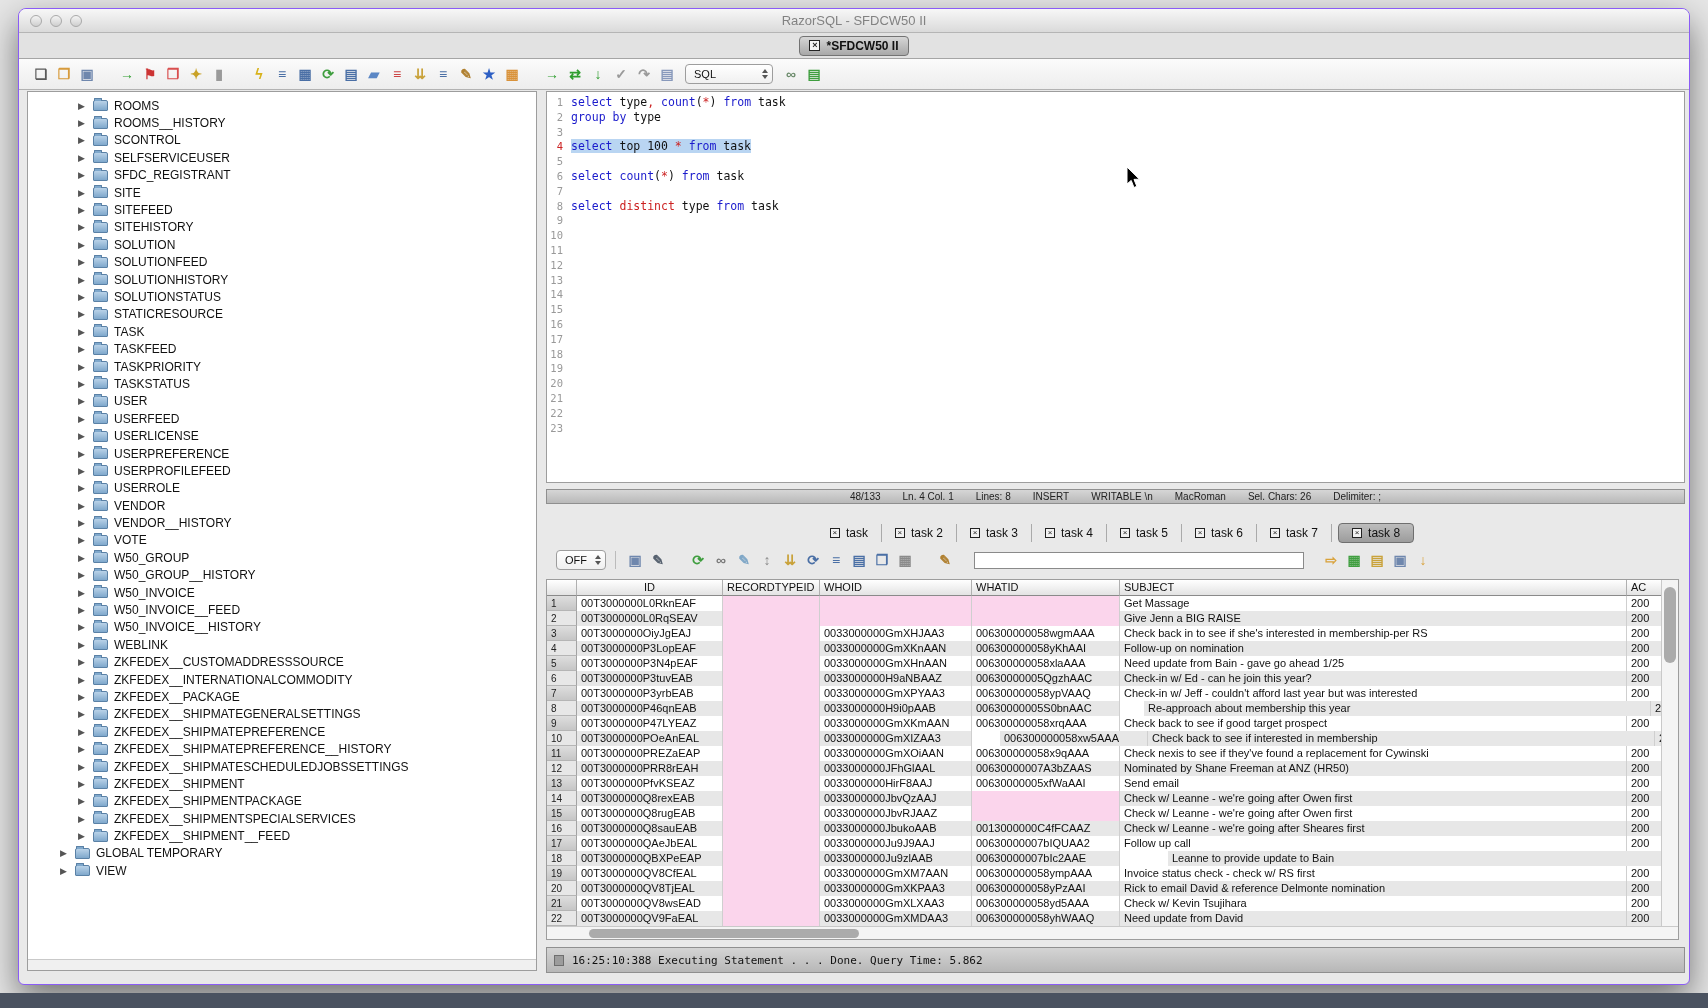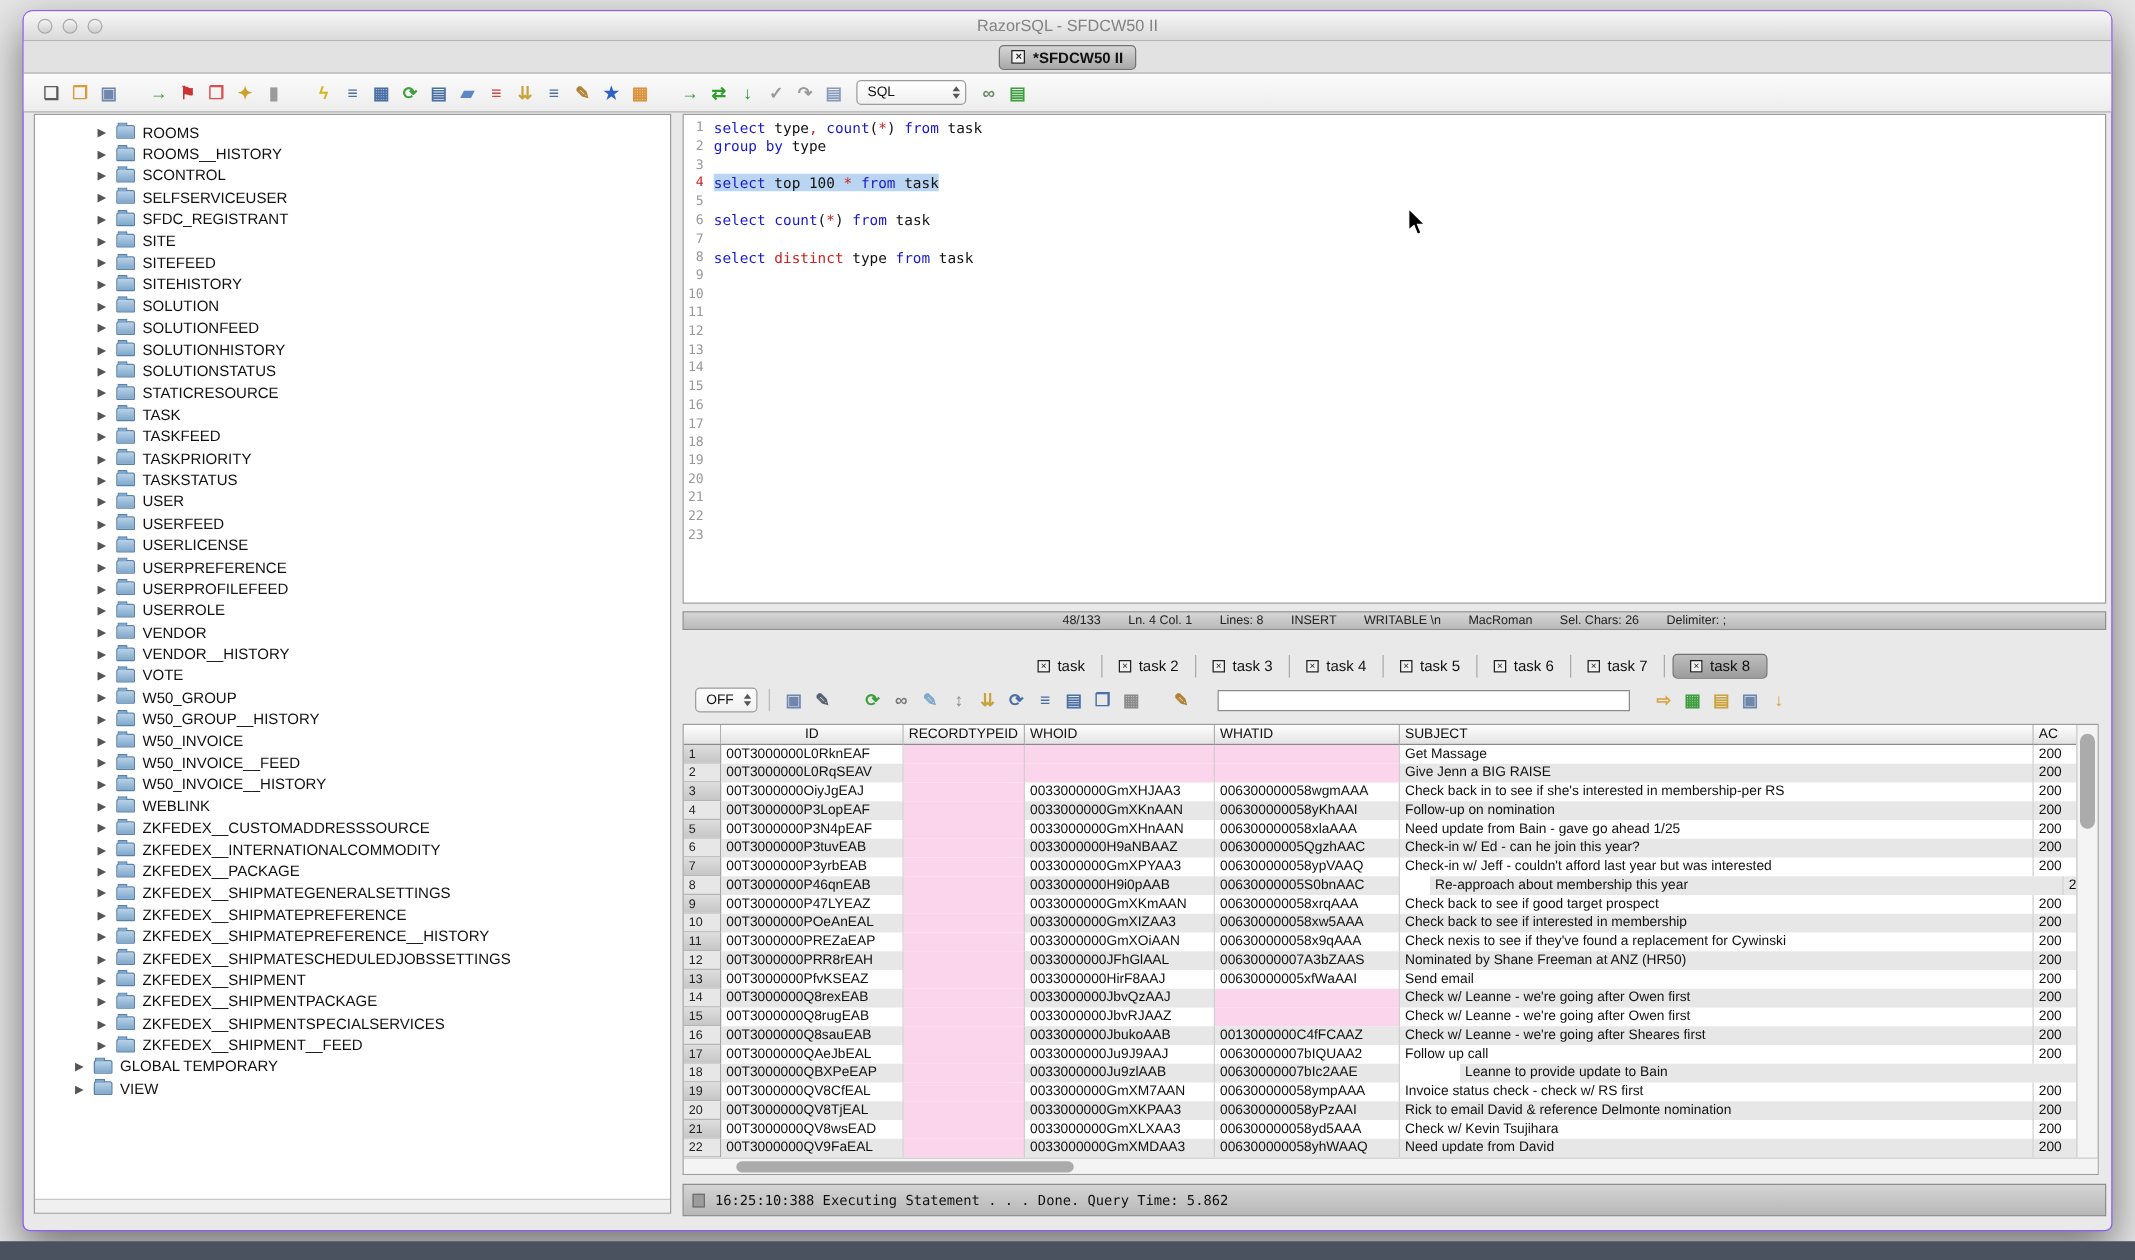--- a/index.html
+++ b/index.html
@@ -577,21 +577,21 @@
             <div class="gcell" style="width: 152px;">0033000000GmXKmAAN</div>
             <div class="gcell" style="width: 148px;">006300000058xrqAAA</div>
             <div class="gcell" style="width: 507px;">Check back to see if good target prospect</div>
             <div class="gcell" style="width: 160px;">200</div>
           </div>
           <div class="grow stripe">
             <div class="gcell rownum" style="width: 30px;">10</div>
             <div class="gcell" style="width: 146px;">00T3000000POeAnEAL</div>
             <div class="gcell pink" style="width: 97px;"></div>
             <div class="gcell" style="width: 152px;">0033000000GmXIZAA3</div>
-            <div class="gcell" style="width: 148px;">006300000058xw5AAA</div>
+            <div class="gcell" style="width: 148px; margin-left: 28px;">006300000058xw5AAA</div>
             <div class="gcell" style="width: 507px;">Check back to see if interested in membership</div>
             <div class="gcell" style="width: 160px;">200</div>
           </div>
           <div class="grow">
             <div class="gcell rownum" style="width: 30px;">11</div>
             <div class="gcell" style="width: 146px;">00T3000000PREZaEAP</div>
             <div class="gcell pink" style="width: 97px;"></div>
             <div class="gcell" style="width: 152px;">0033000000GmXOiAAN</div>
             <div class="gcell" style="width: 148px;">006300000058x9qAAA</div>
             <div class="gcell" style="width: 507px;">Check nexis to see if they've found a replacement for Cywinski</div>

